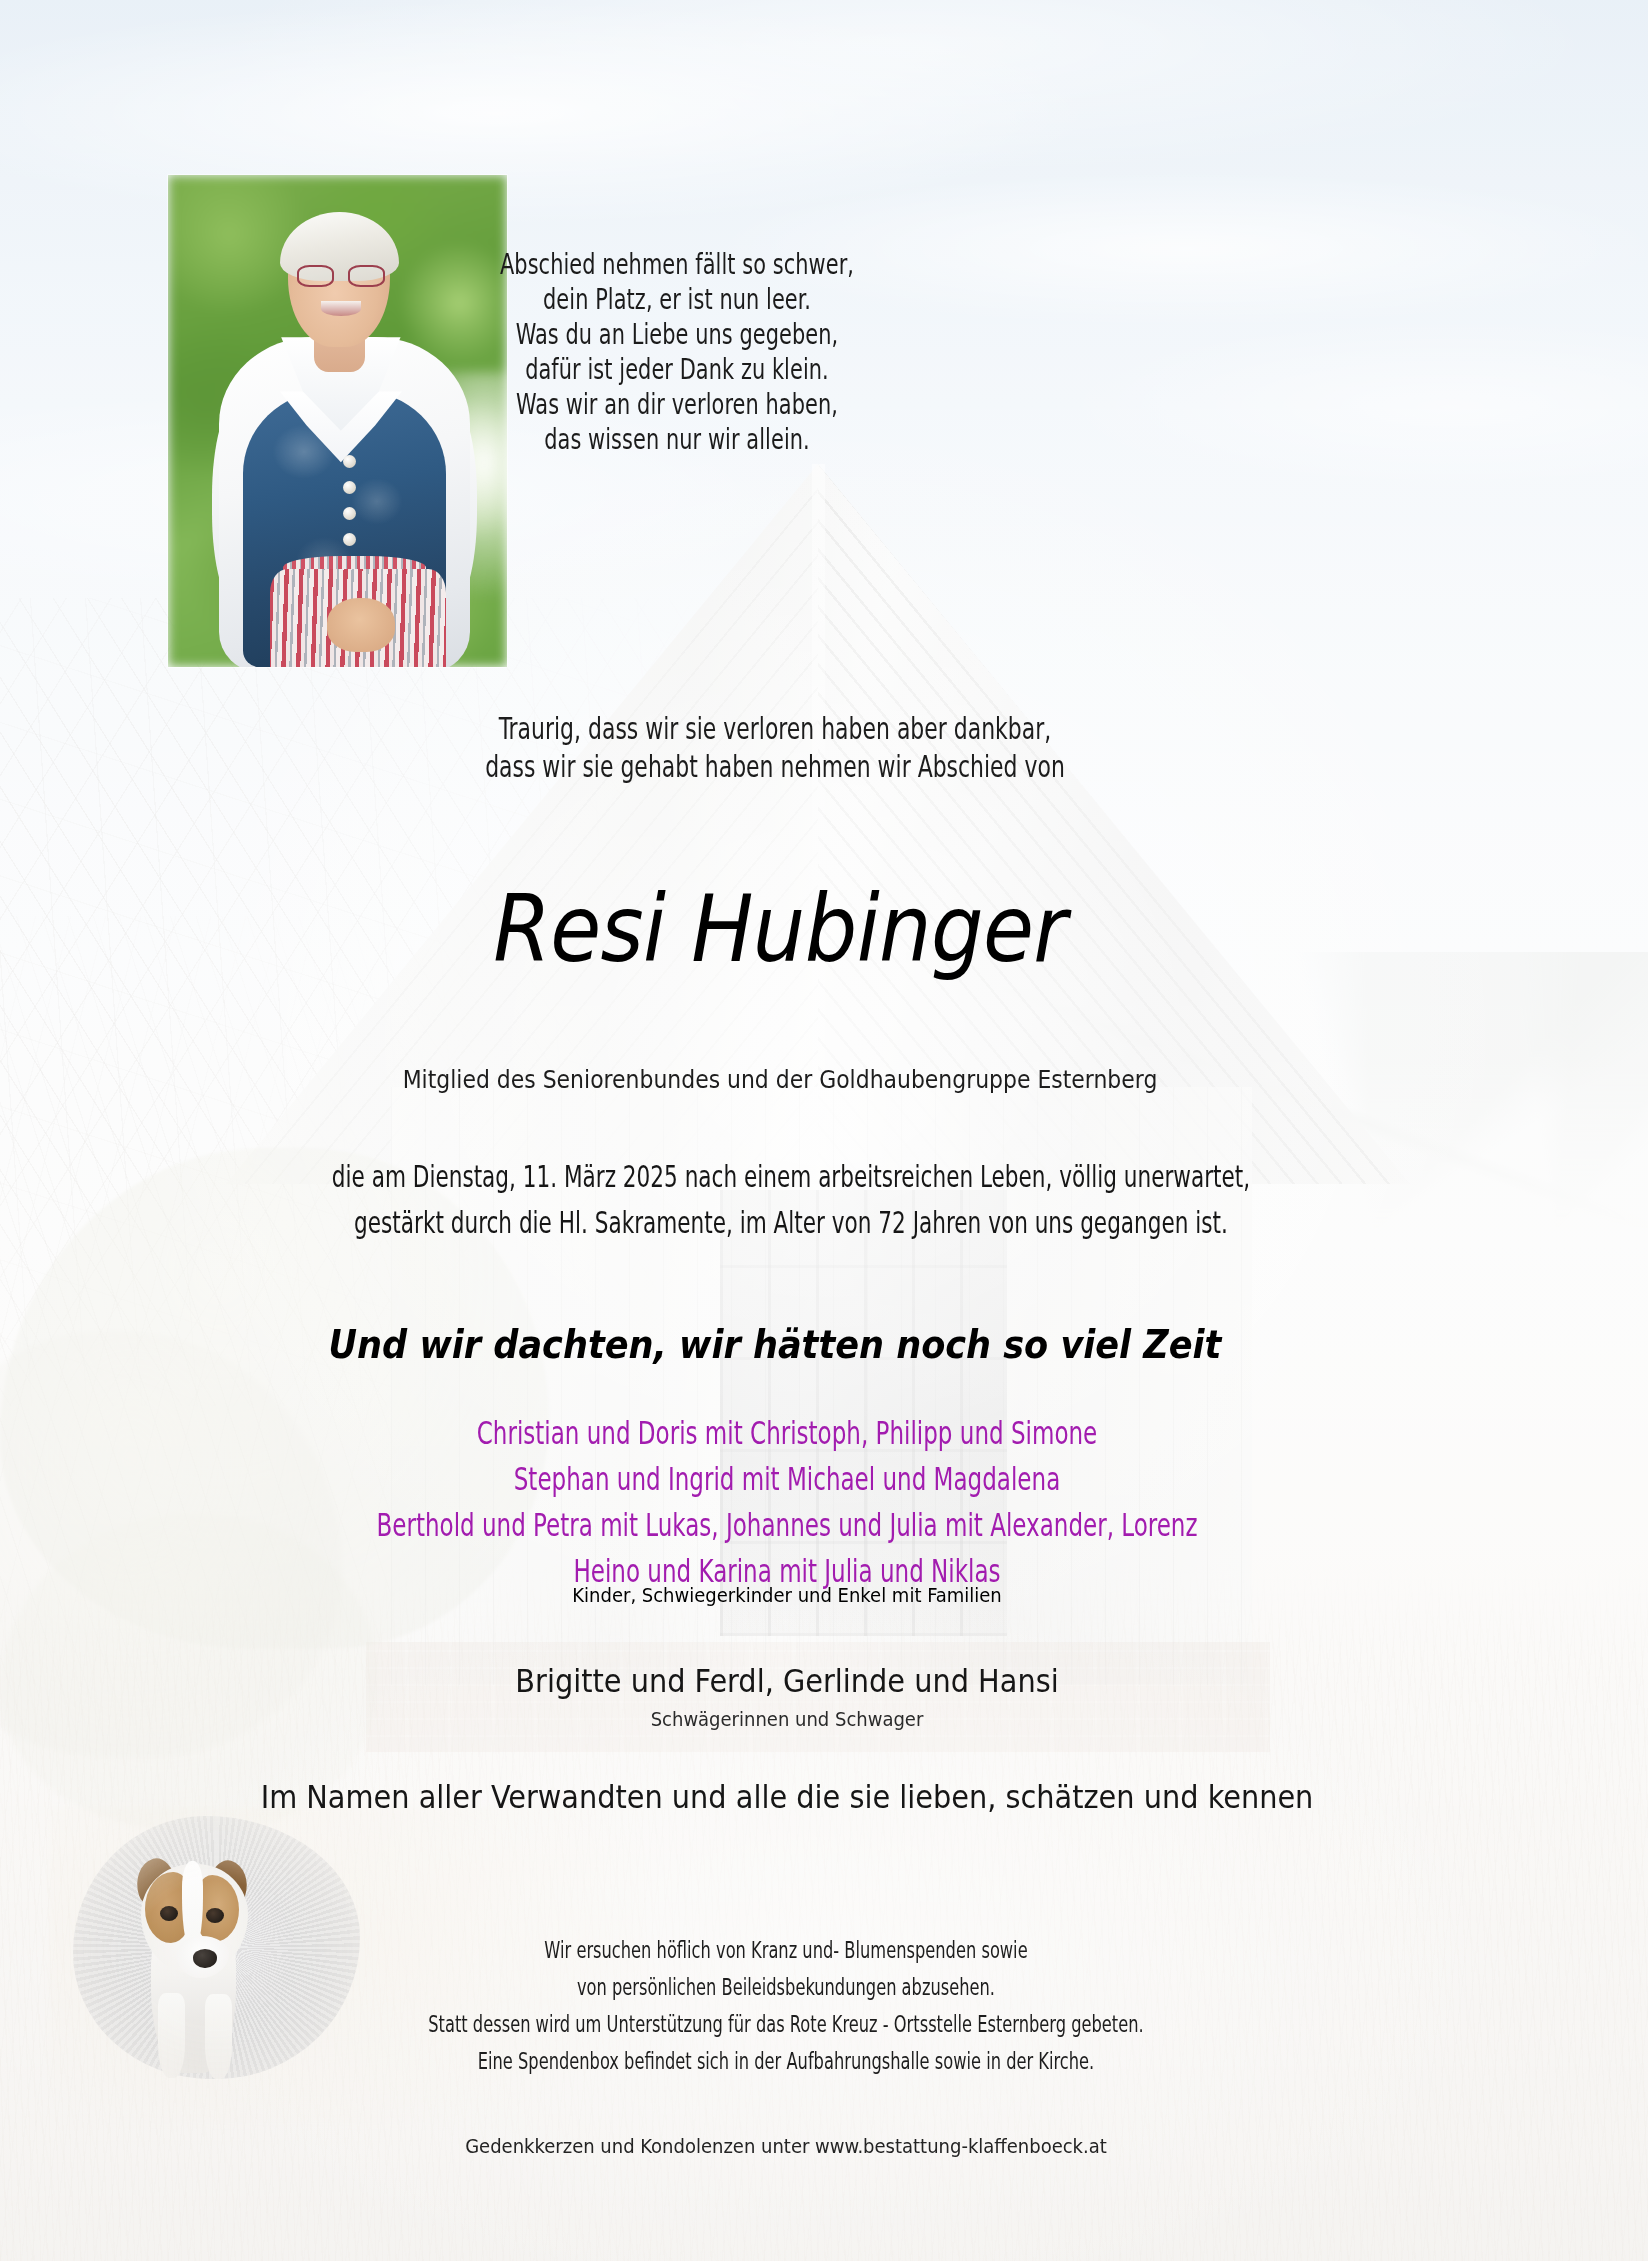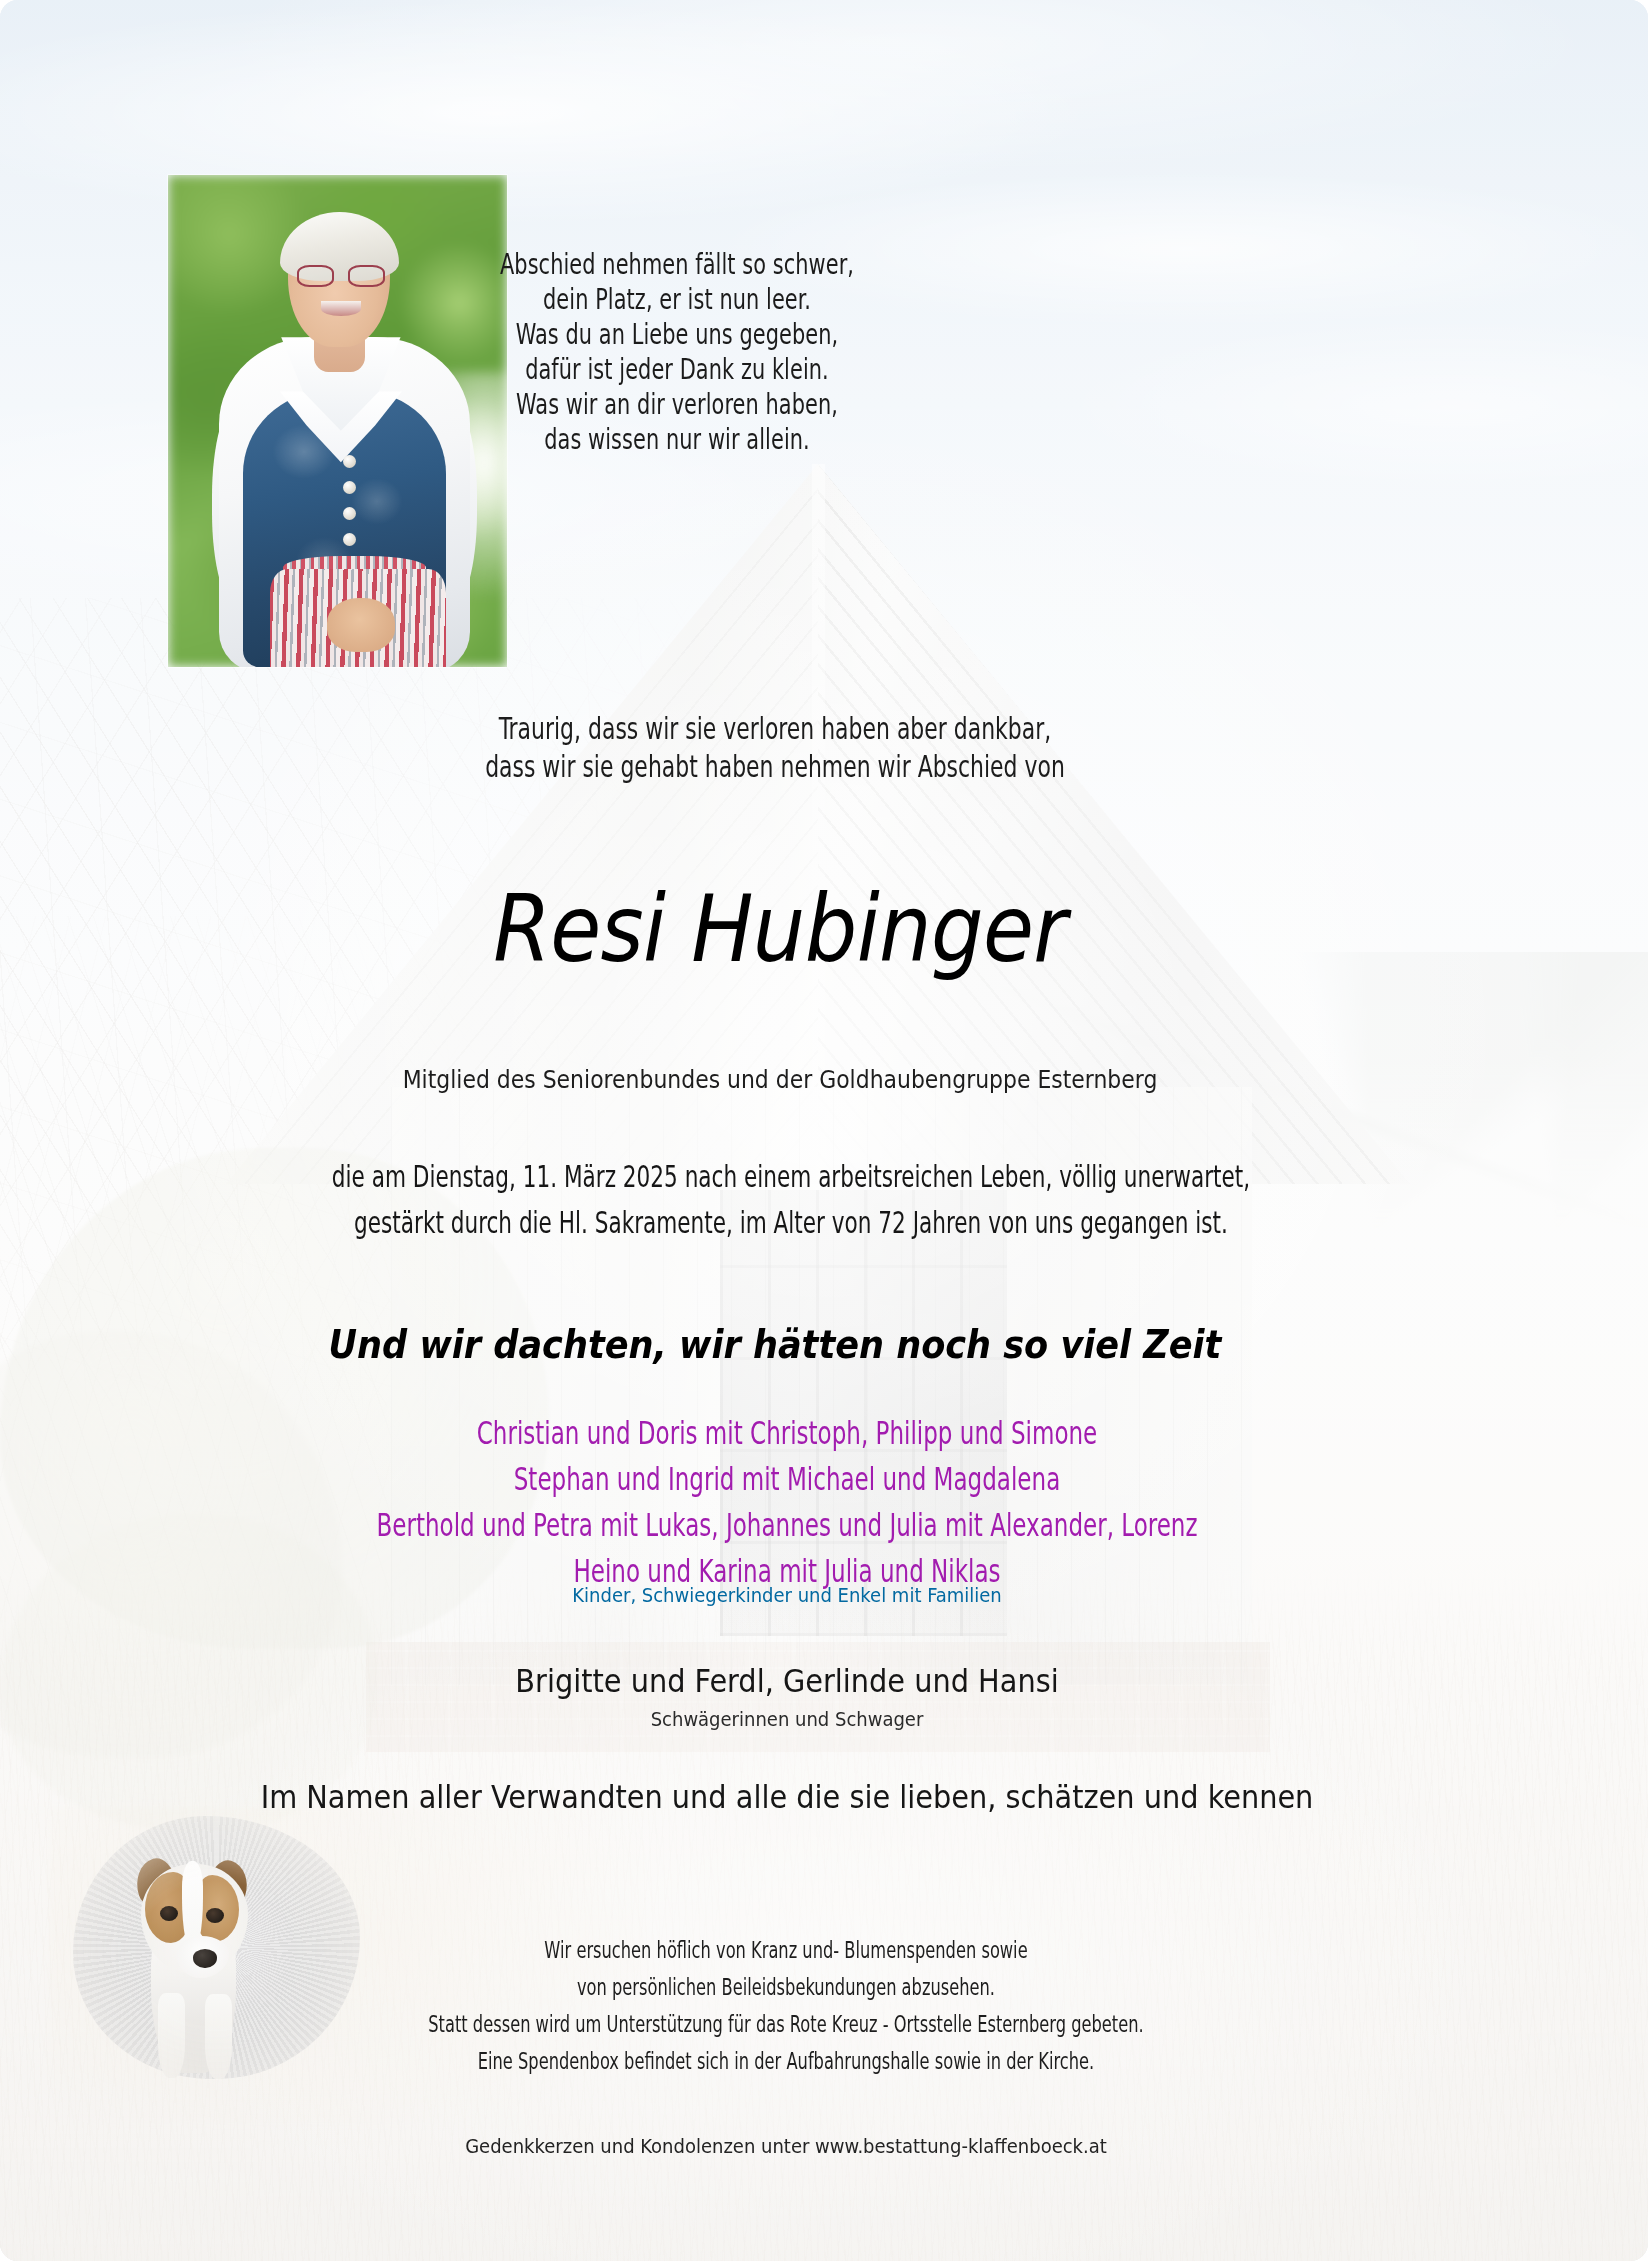--- a/index.html
+++ b/index.html
@@ -8,21 +8,20 @@
     background: #ffffff;
   }
 
   #page {
     position: relative;
     width: 1648px;
     height: 2261px;
     overflow: hidden;
     font-family: "Liberation Sans", sans-serif;
     background: #eef3f8;
-    border-radius: 18px;
   }
 
   
   .bg-layer { position: absolute; inset: 0; pointer-events: none; }
 
   
   .bg-sky {
     background:
       linear-gradient(180deg,
         #dbe7f2 0%,
@@ -605,21 +604,21 @@
     line-height: 46px;
     color: #a21caf;
   }
   .family-shift { position: relative; left: -37px; }
   .family div { white-space: nowrap; }
 
   .family-caption {
     top: 1582px;
     font-size: 20px;
     line-height: 26px;
-    color: #0369a1;
+    color: #000000;
   }
   .family-caption-shift { position: relative; left: -37px; }
 
   .inlaws {
     top: 1661px;
     font-size: 32px;
     line-height: 40px;
     color: #161616;
   }
   .inlaws-shift { position: relative; left: -37px; }

